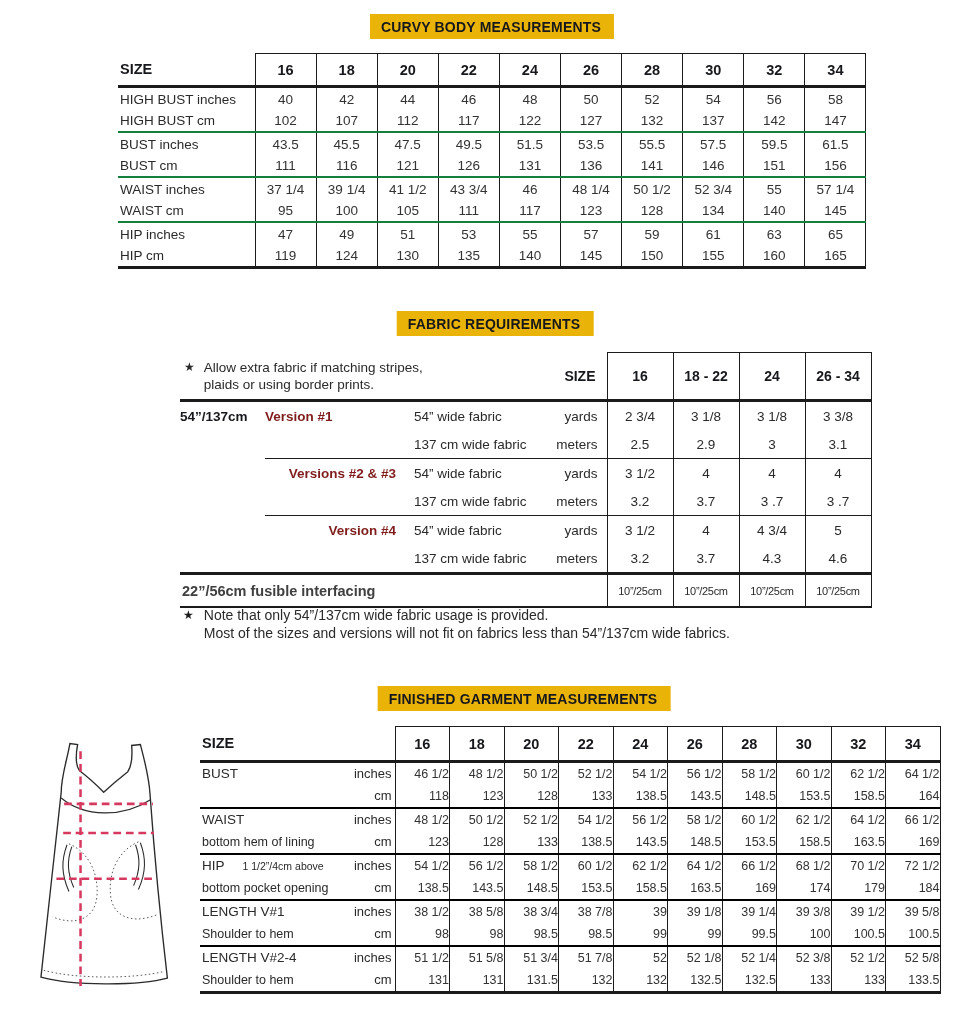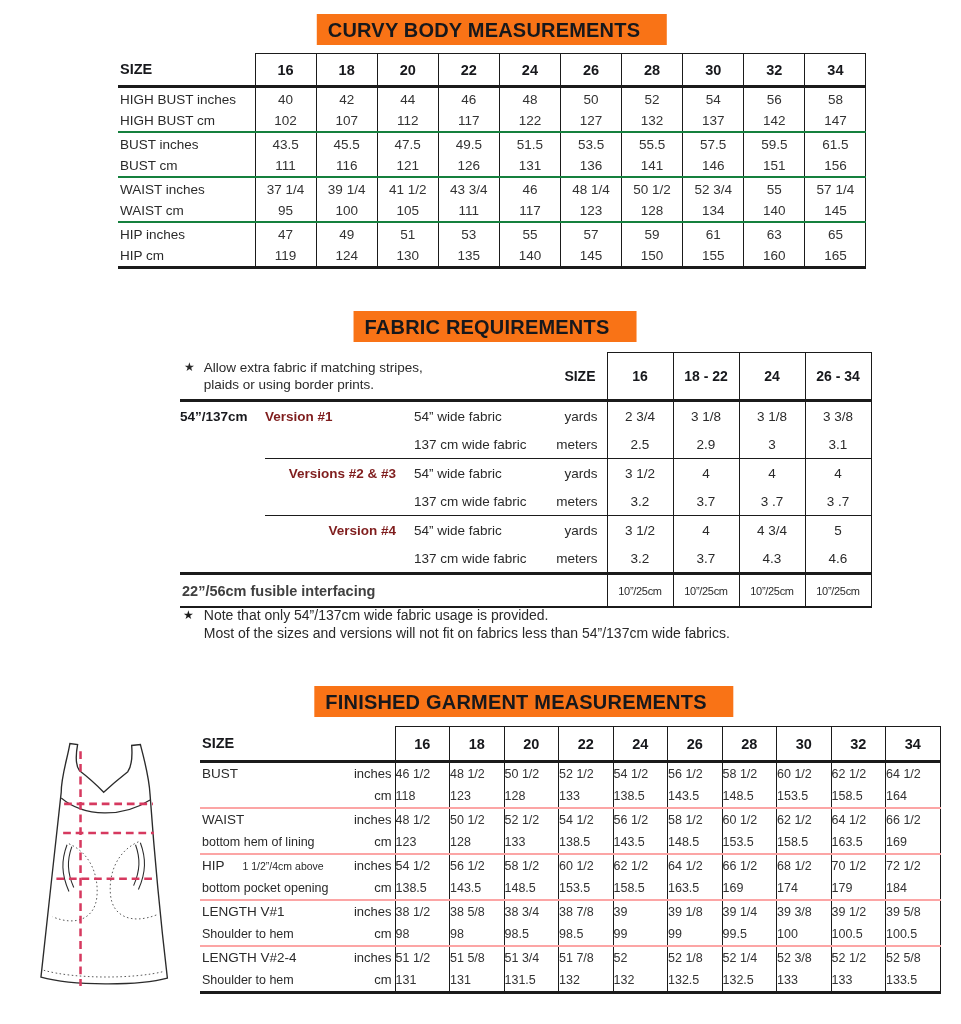--- a/index.html
+++ b/index.html
@@ -2,23 +2,23 @@
 <html><head>
 <meta charset="utf-8">
 <style>
   html,body{margin:0;padding:0;}
   body{
     width:961px;height:1024px;position:relative;background:#ffffff;
     font-family:"Liberation Sans",sans-serif;color:#1c1c1c;
     -webkit-font-smoothing:antialiased;
   }
   .sec-title{
-    position:absolute;background:#f97316;color:#17181c;
-    font-weight:bold;font-size:20px;line-height:1;
-    padding:6px 27px 5px 11px;letter-spacing:0.2px;white-space:nowrap;
+    position:absolute;background:#eab308;color:#17181c;
+    font-weight:bold;font-size:14px;line-height:1;
+    padding:6px 13px 5px 11px;letter-spacing:0.2px;white-space:nowrap;
     transform:translateX(-50%);
   }
   #title-body{left:492px;top:14px;}
   #title-fabric{left:495px;top:311px;text-align:right;}
   #title-finished{left:485px;top:686px;margin-left:39px;}
 
   table{border-collapse:collapse;table-layout:fixed;}
   td{padding:0;overflow:hidden;}
 
   
@@ -66,22 +66,22 @@
   #footnote div.lines div{font-size:14px;line-height:18px;color:#2a2a2a;}
 
   
   #t3wrap{position:absolute;left:200px;top:726px;}
   .t3{width:740px;}
   .t3 td{font-size:12.5px;color:#333;}
   .t3 tr.h td{font-weight:bold;font-size:14.5px;color:#17181c;height:33px;
               border-bottom:3px solid #1b1b1b;vertical-align:middle;}
   .t3 tr.h td.sz{border-left:1.5px solid #1b1b1b;border-right:1.5px solid #1b1b1b;
                  border-top:1.5px solid #1b1b1b;text-align:center;}
-  .t3 tr.g td{height:44px;border-top:2px solid #fca5a5;vertical-align:middle;}
-  .t3 tr.g td.v{border-left:1.5px solid #1b1b1b;border-right:1.5px solid #1b1b1b;text-align:left;}
+  .t3 tr.g td{height:44px;border-top:2px solid #000000;vertical-align:middle;}
+  .t3 tr.g td.v{border-left:1.5px solid #1b1b1b;border-right:1.5px solid #1b1b1b;text-align:right;}
   .t3 tr.g:last-child td{border-bottom:3px solid #1b1b1b;}
   .t3 .two > div{height:22px;line-height:22px;}
   .t3 .lblc{padding:0 3px 0 2px;}
   .lr{display:flex;align-items:baseline;height:22px;line-height:22px;}
   .lr .nm{font-size:13.5px;color:#2a2a2a;white-space:nowrap;}
   .lr .sub{font-size:10.5px;color:#2a2a2a;margin-left:18px;white-space:nowrap;}
   .lr .sub2{font-size:12.5px;color:#2a2a2a;white-space:nowrap;}
   .lr .un{margin-left:auto;font-size:13px;color:#2a2a2a;}
 
   

